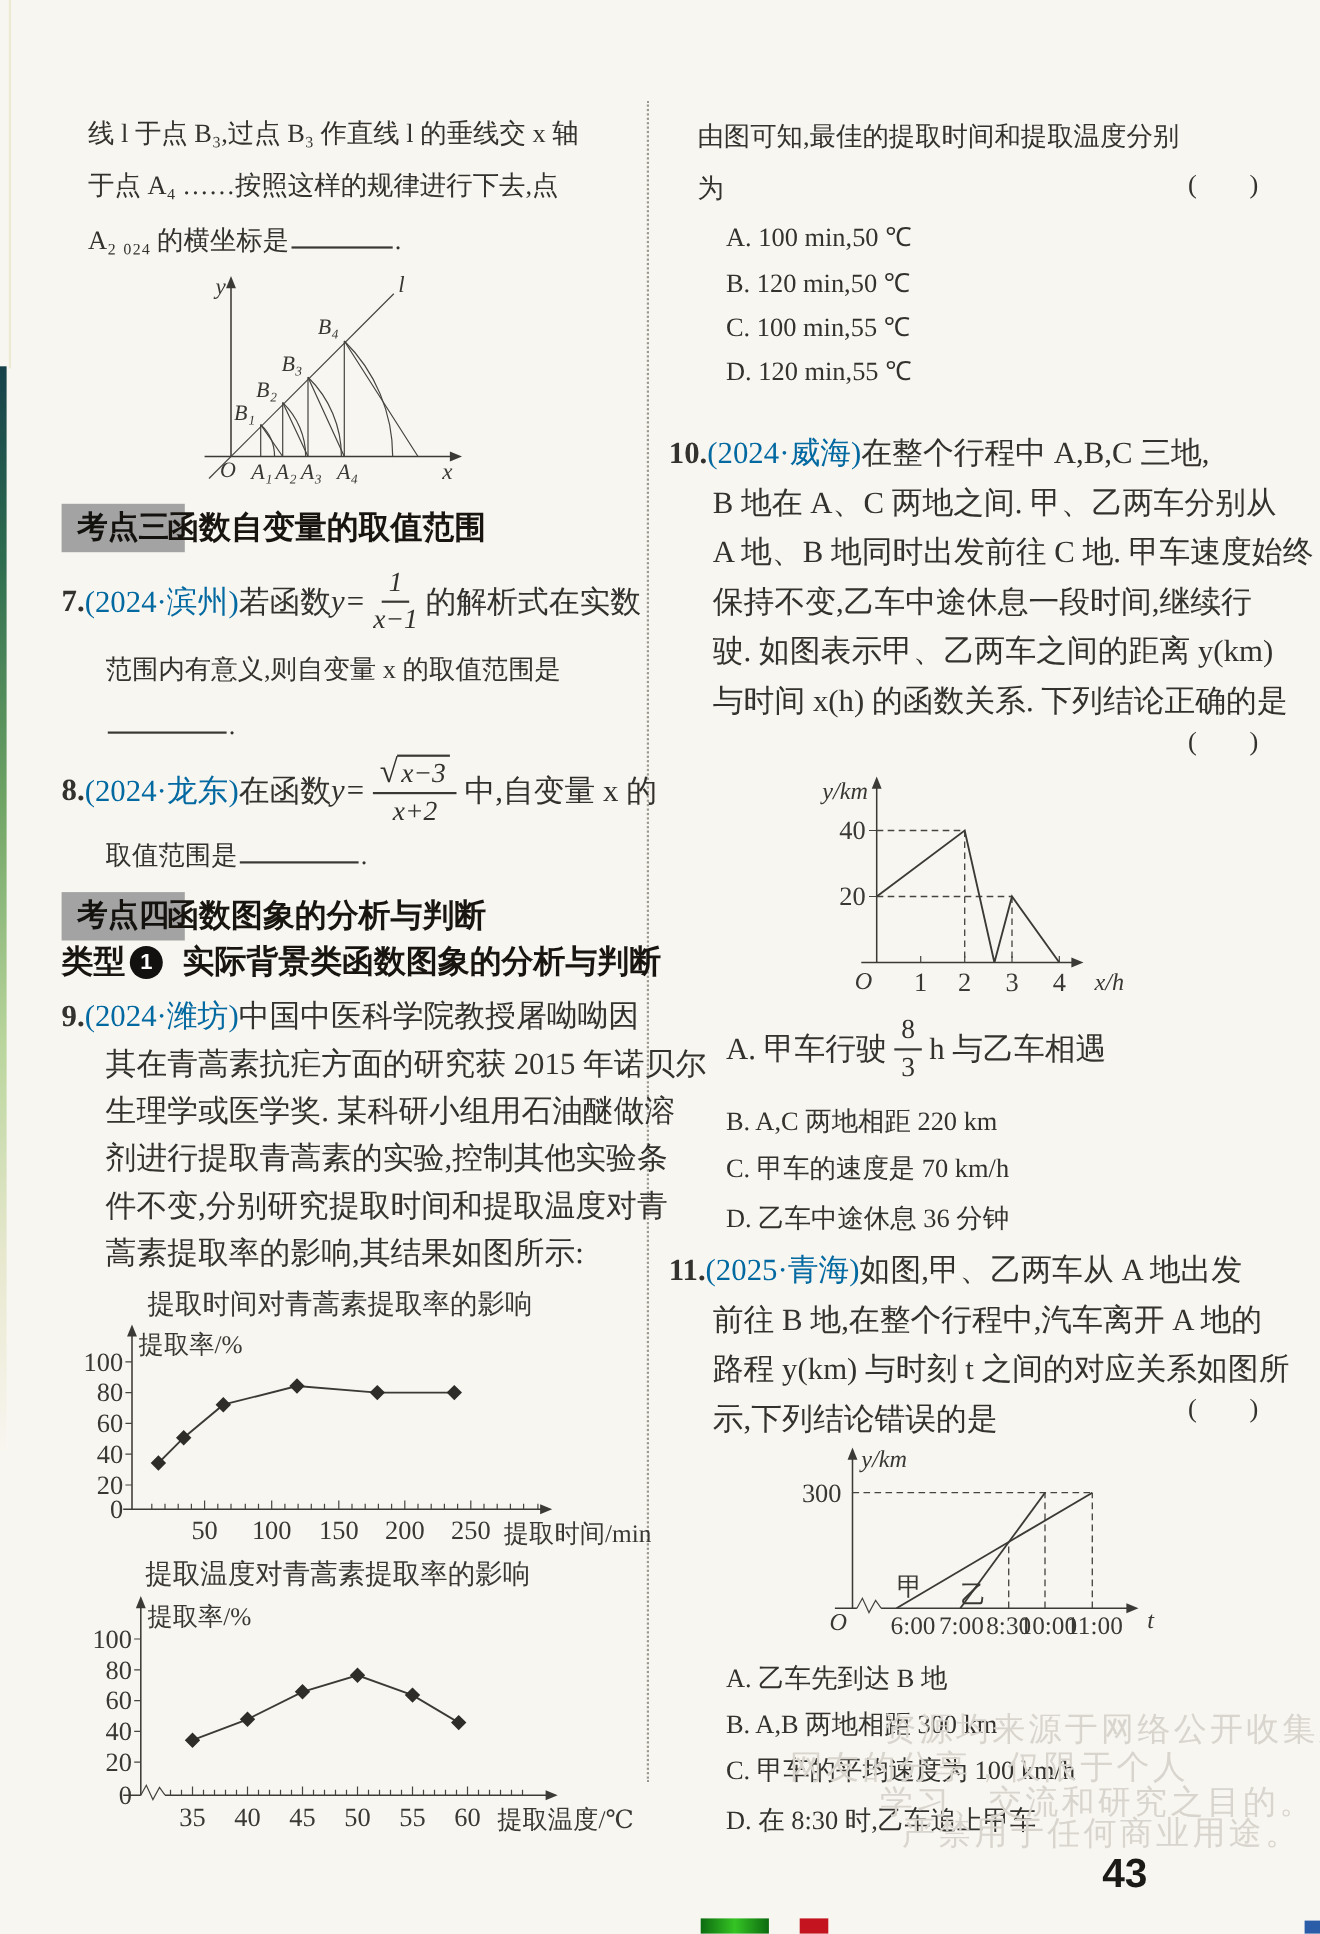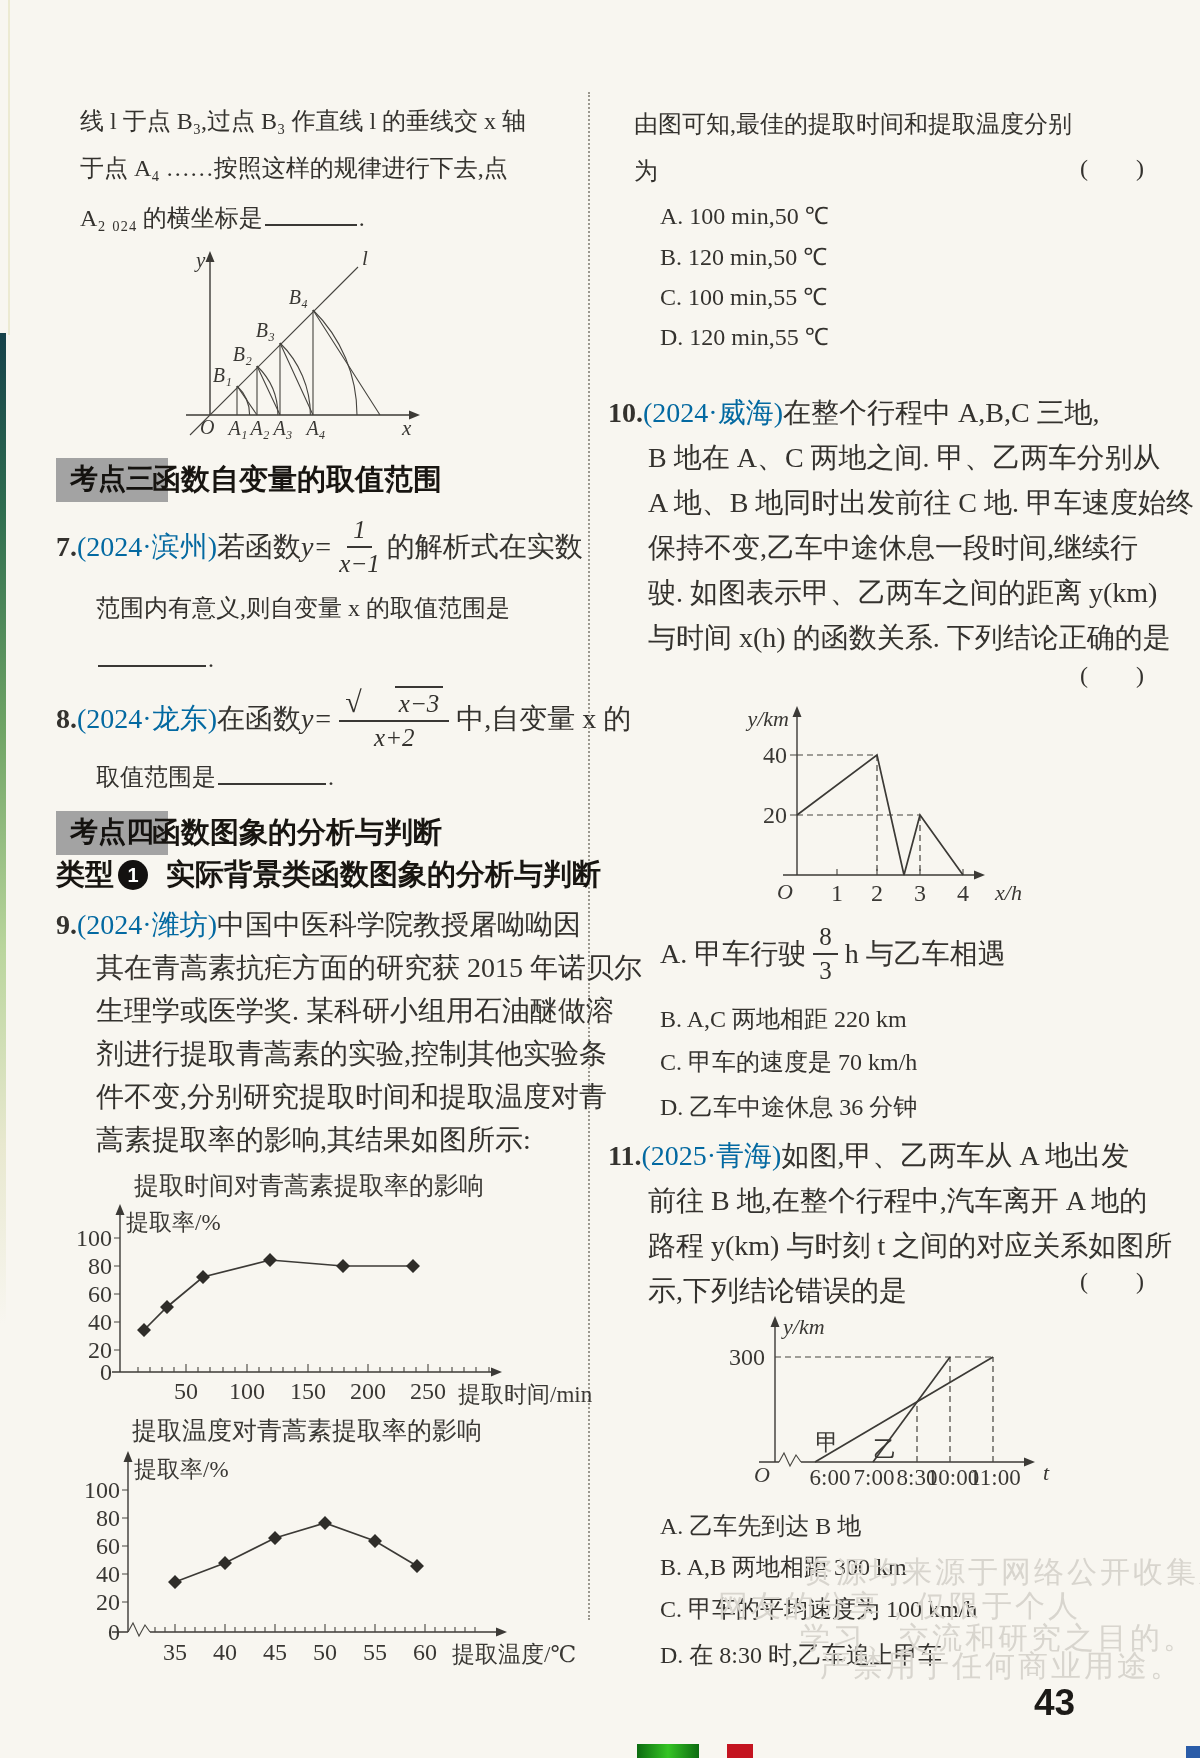--- a/index.html
+++ b/index.html
@@ -10,34 +10,34 @@
   .badge{position:absolute;background:#a3a3a3;padding:2px 14px 4px;font-family:"Liberation Sans","DejaVu Sans",sans-serif;font-weight:bold;font-size:28px;color:#14120f;}
   .paren{white-space:pre;}
   .blank{display:inline-block;width:108px;border-bottom:2px solid #3a3835;height:1.05em;vertical-align:baseline;margin:0 2px;}
   .blank.sm{width:92px;}
   .row{position:absolute;display:flex;align-items:center;white-space:nowrap;font-size:28px;color:#34322e;}
   .frac{display:inline-flex;flex-direction:column;align-items:center;font-size:25px;line-height:1.2;margin:0 7px;font-style:italic;color:#34322e;}
   .frac .top{border-bottom:2px solid #3a3835;padding:0 6px 1px;}
   .frac .bot{padding-top:1px;}
   .sq{display:inline-flex;align-items:flex-start;font-style:italic;}
   .sq .radsym{font-size:30px;line-height:1.05;margin-right:-1px;font-style:normal;}
-  .sq .under{border-top:2px solid #3a3835;padding:1px 4px 0;margin-left:34px;}
+  .sq .under{border-top:2px solid #3a3835;padding:1px 4px 0;}
   .it{font-style:italic;}
   .circ{display:inline-flex;width:30px;height:30px;border-radius:50%;background:#131110;color:#fff;align-items:center;justify-content:center;font-size:20px;font-weight:bold;font-family:"Liberation Sans","DejaVu Sans",sans-serif;margin:0 4px;}
   .prob{position:absolute;font-size:28px;color:#34322e;}
   .prob .ln{height:43px;line-height:43px;white-space:nowrap;}
   .prob.lh45 .ln{height:45px;line-height:45px;}
   .prob .ln.cont{padding-left:40px;}
   .num{font-weight:bold;}
   .src{color:#0369a1;text-align:right;}
   .wm{position:absolute;font-size:30px;color:#d8d5ce;white-space:nowrap;letter-spacing:3px;}
   .divider{position:absolute;left:588px;top:92px;height:1528px;width:0;border-left:2px dotted #9b988f;}
   .edge-line{position:absolute;left:8px;top:0;width:2px;height:335px;background:#ecead2;}
   .edge-bar{position:absolute;left:0;top:333px;width:6px;height:990px;background:linear-gradient(#16414a 0%,#2f6d4f 18%,#6fa465 40%,#b9d59c 62%,#e8e8cf 82%,rgba(248,246,240,0));}
-  .pagenum{position:absolute;left:1034px;top:1682px;font-family:"Liberation Sans","DejaVu Sans",sans-serif;font-weight:bold;font-size:37px;color:#1c1a17;text-align:right;}
+  .pagenum{position:absolute;left:1002px;top:1682px;font-family:"Liberation Sans","DejaVu Sans",sans-serif;font-weight:bold;font-size:37px;color:#1c1a17;text-align:right;}
   .bar{position:absolute;height:14px;top:1744px;}
   .bar.g{left:637px;width:62px;background:linear-gradient(90deg,#0c6b10,#35c424,#0c6b10);}
   .bar.r{left:727px;width:26px;background:#c41420;}
   .bar.b{left:1186px;width:14px;top:1746px;height:12px;background:#2a5ca8;}
   svg{position:absolute;overflow:visible;}
   svg text{font-family:"Liberation Serif","DejaVu Serif",serif;fill:#3a3834;}
   svg .ax{stroke:#3c3a36;stroke-width:1.4;fill:none;}
   svg .cv{stroke:#3c3a36;stroke-width:1.7;fill:none;}
   svg .thin{stroke:#46443f;stroke-width:1.1;fill:none;}
   svg .dash{stroke:#46443f;stroke-width:1.2;fill:none;stroke-dasharray:6 4;}

